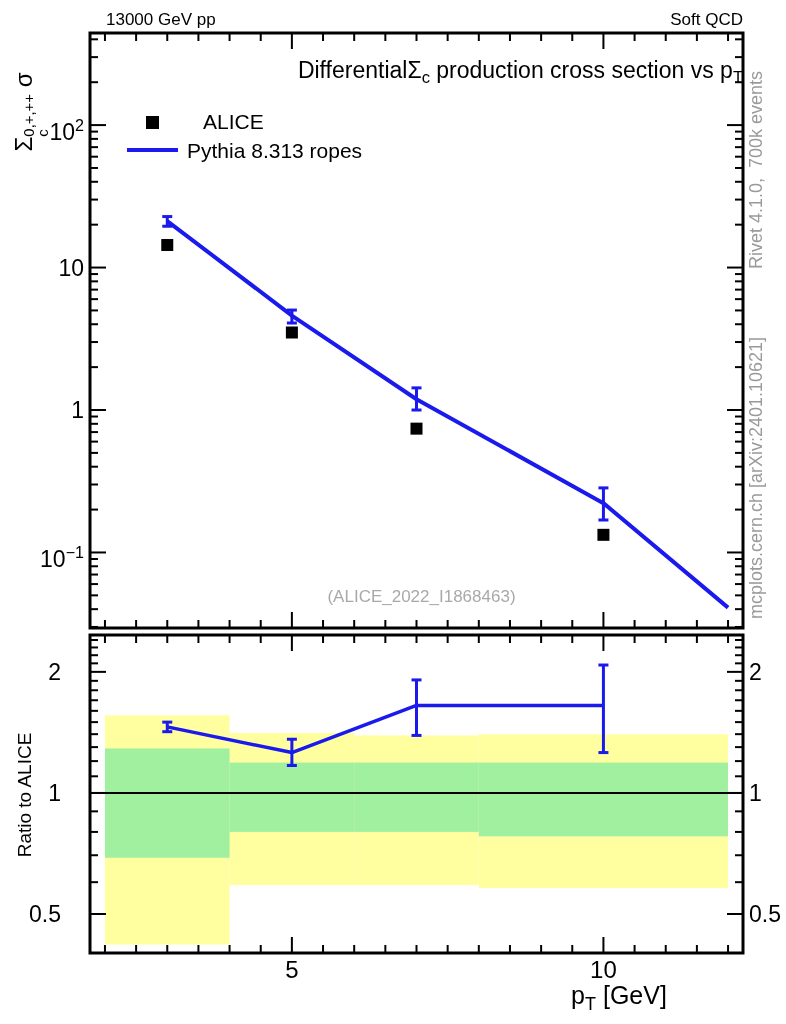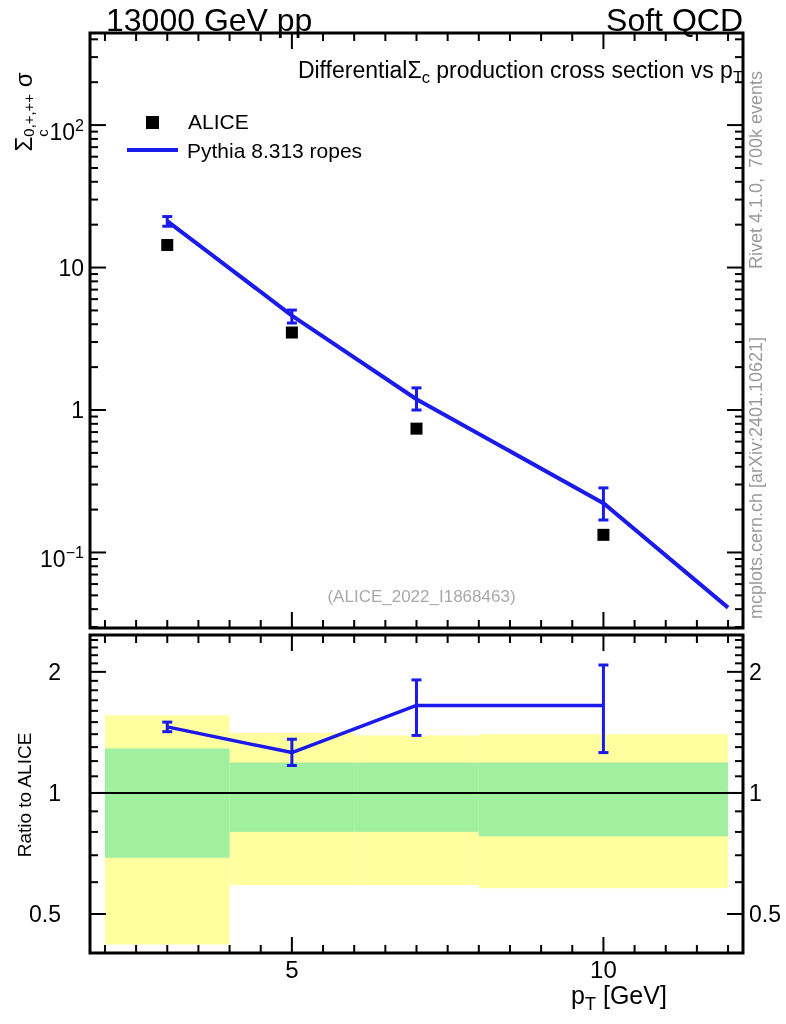--- a/index.html
+++ b/index.html
@@ -4,21 +4,21 @@
 <style>
   :root{
     --mc-blue:#1a1aec; --band-outer:#ffffa0; --band-inner:#a0f0a0;
     --side-text:#9a9a9a; --watermark:#a9a9a9; --axis:#000000;
   }
   html,body{margin:0;padding:0;overflow:hidden;}
   body{width:786px;height:1024px;position:relative;background:#ffffff;
        font-family:"Liberation Sans", sans-serif;color:#000;}
   .abs{position:absolute;white-space:pre;}
   svg{position:absolute;left:0;top:0;}
-  .hdr{font-size:32px;line-height:26px;}
+  .hdr{font-size:17px;line-height:26px;}
   .title{font-size:23px;line-height:26px;text-align:right;}
   .leg{font-size:21px;line-height:24px;}
   .wm{font-size:17px;text-align:center;color:var(--watermark);}
   .note{font-size:18px;color:var(--side-text);text-align:center;transform:rotate(-90deg);}
   .rot{transform:rotate(-90deg);text-align:center;}
   .ylab-main{font-size:24px;}
   .ylab-ratio{font-size:19px;}
   .xlab{font-size:25px;text-align:center;}
   .tick-label{position:absolute;font-size:23px;line-height:28px;white-space:pre;}
   .tick-label.xnum{font-size:24px;text-align:center;}
@@ -297,21 +297,21 @@
       <line x1="598.4274809160305" y1="752.5758309630087" x2="608.4274809160305" y2="752.5758309630087" stroke="#1a1aec" stroke-width="3"></line>
     </g>
   </svg>
 
 <div class="abs hdr" style="left:106px;top:7px;">13000 GeV pp</div>
 <div class="abs hdr" style="left:543px;top:7px;width:200px;text-align:right;">Soft QCD</div>
 
 <div class="abs title" style="left:90px;top:57px;width:653px;"><span>Differential</span><span>Σ</span><span class="ssub">c</span><span> production cross section vs p</span><span class="ssub">T</span></div>
 
 <div class="sq-marker" style="left:146px;top:116px;"></div>
-<div class="abs leg" style="left:188px;top:110px;">ALICE</div>
+<div class="abs leg" style="left:203px;top:110px;">ALICE</div>
 <div class="ln-marker" style="left:127px;top:148px;"></div>
 <div class="abs leg" style="left:187px;top:139px;">Pythia 8.313 ropes</div>
 
 <div class="abs wm" style="left:90px;top:587px;width:663px;">(ALICE_2022_I1868463)</div>
 
 <div class="abs rot ylab-main" style="left:-94px;top:96px;width:240px;height:32px;"><span>Σ</span><span class="stack"><span>0,+,++</span><span>c</span></span><span> σ</span></div>
 
 <div class="abs rot ylab-ratio" style="left:-67px;top:783px;width:186px;height:24px;">Ratio to ALICE</div>
 
 <div class="abs note" style="left:607px;top:159px;width:300px;height:22px;">Rivet 4.1.0,  700k events</div>

